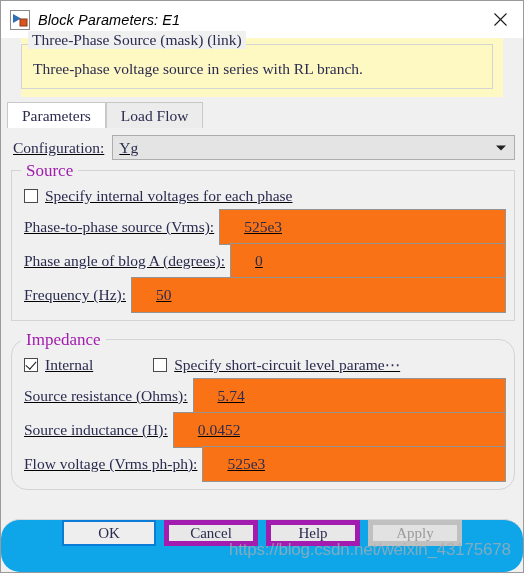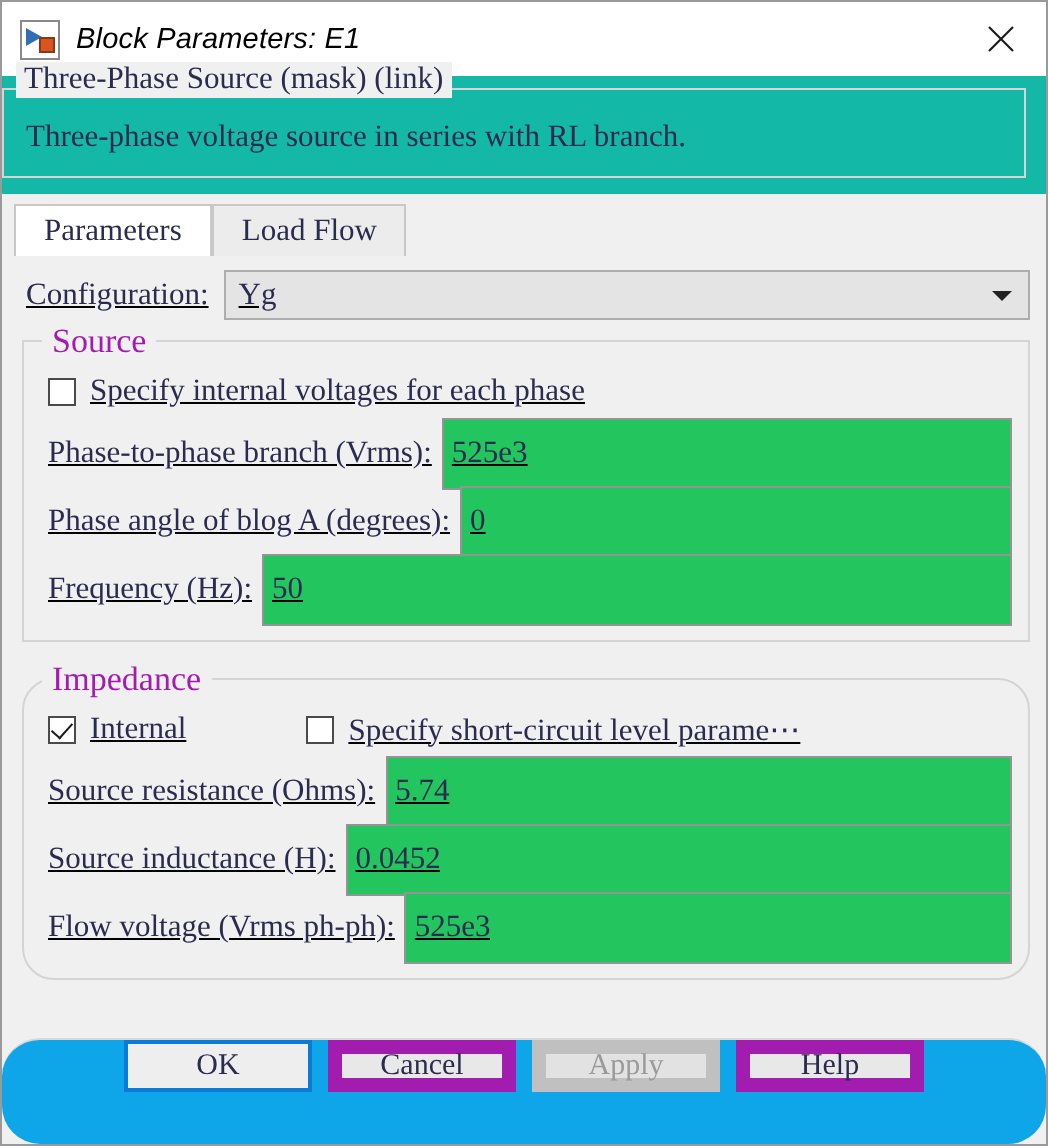--- a/index.html
+++ b/index.html
@@ -59,23 +59,23 @@
     display: flex;
     align-items: center;
     justify-content: center;
     cursor: default;
   }
   .close-btn svg { display: block; }
 
   
   .desc-area {
     position: relative;
-    margin: 0 0;
+    margin: 0 20px;
     padding: 6px 10px 8px 0;
-    background: #14b8a6;
+    background: #fef9c3;
   }
   .desc-fieldset {
     position: relative;
     border: 1px solid #d4d4d4;
     border-top: none;
     margin: 0;
     padding: 0 0 10px 0;
   }
   .desc-legend-row {
     position: relative;
@@ -224,27 +224,28 @@
 
   .fieldlabel {
     font-size: 15.5px;
     color: #2b2b4f;
     white-space: nowrap;
     margin-right: 5px;
   }
   .textbox {
     flex: 1;
     height: 36px;
-    background: #22c55e;
+    background: #f97316;
     border: 1px solid #949494;
     box-sizing: border-box;
     display: flex;
     align-items: center;
     cursor: text;
     min-width: 20px;
+    padding-left: 20px;
   }
   .textbox-value {
     font-size: 15.5px;
     color: #2b2b4f;
     padding-left: 4px;
     white-space: nowrap;
     overflow: hidden;
   }
 
   
@@ -296,21 +297,21 @@
     align-items: flex-start;
     justify-content: center;
     gap: 8px;
     background: #0ea5e9;
     border-radius: 19px;
   }
   .btn {
     width: 94px;
     height: 26px;
     background: #e8e8e8;
-    border: 7px solid #a21caf;
+    border: 5px solid #a21caf;
     box-sizing: border-box;
     font-size: 15px;
     color: #2b2b4f;
     display: flex;
     align-items: center;
     justify-content: center;
     font-family: "Liberation Serif", "DejaVu Serif", serif;
     cursor: default;
     white-space: nowrap;
   }
@@ -388,21 +389,21 @@
     <div class="group">
       <div class="group-legend">Source</div>
       <div class="group-inner">
 
         <div class="checkrow">
           <div class="checkbox"></div>
           <div class="checklabel">Specify internal voltages for each phase</div>
         </div>
 
         <div class="row">
-          <div class="fieldlabel">Phase-to-phase branch (Vrms):</div>
+          <div class="fieldlabel">Phase-to-phase source (Vrms):</div>
           <div class="textbox">
             <div class="textbox-value">525e3</div>
           </div>
         </div>
 
         <div class="row">
           <div class="fieldlabel">Phase angle of blog A (degrees):</div>
           <div class="textbox">
             <div class="textbox-value">0</div>
           </div>
@@ -452,18 +453,19 @@
         </div>
 
       </div>
     </div>
 
   </div>
 
   <div class="buttonbar">
     <div class="btn primary">OK</div>
     <div class="btn">Cancel</div>
+    <div class="btn">Help</div>
     <div class="btn disabled">Apply</div>
-    <div class="btn">Help</div>
   </div>
 
+  <div class="watermark">https://blog.csdn.net/weixin_43175678</div>
 
 </div>
 
 </body></html>

